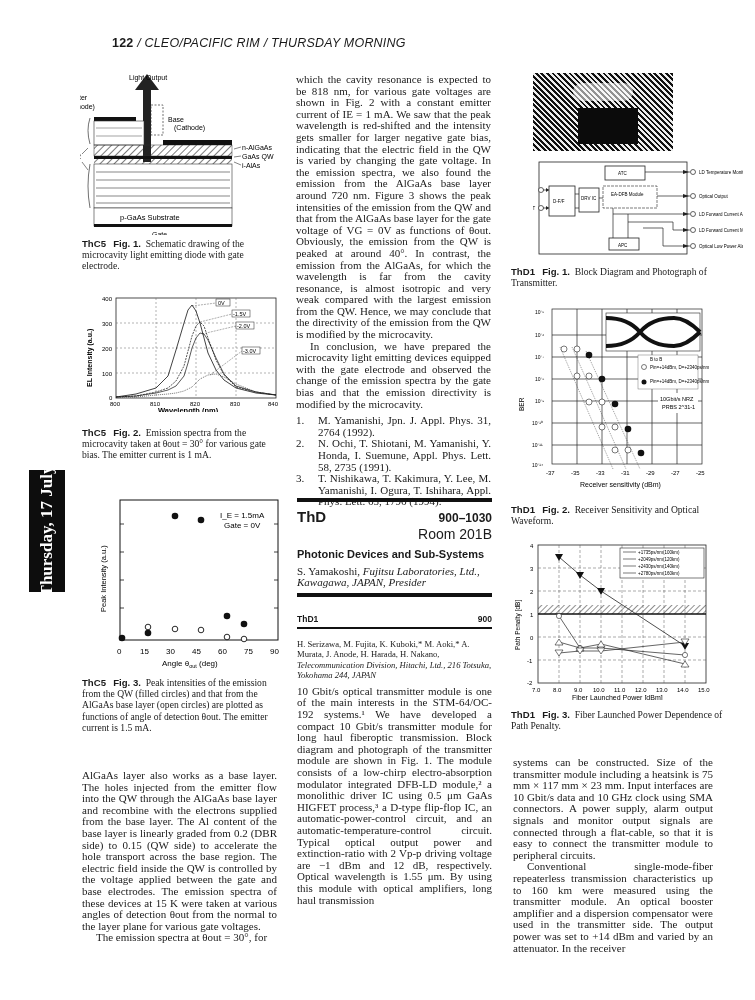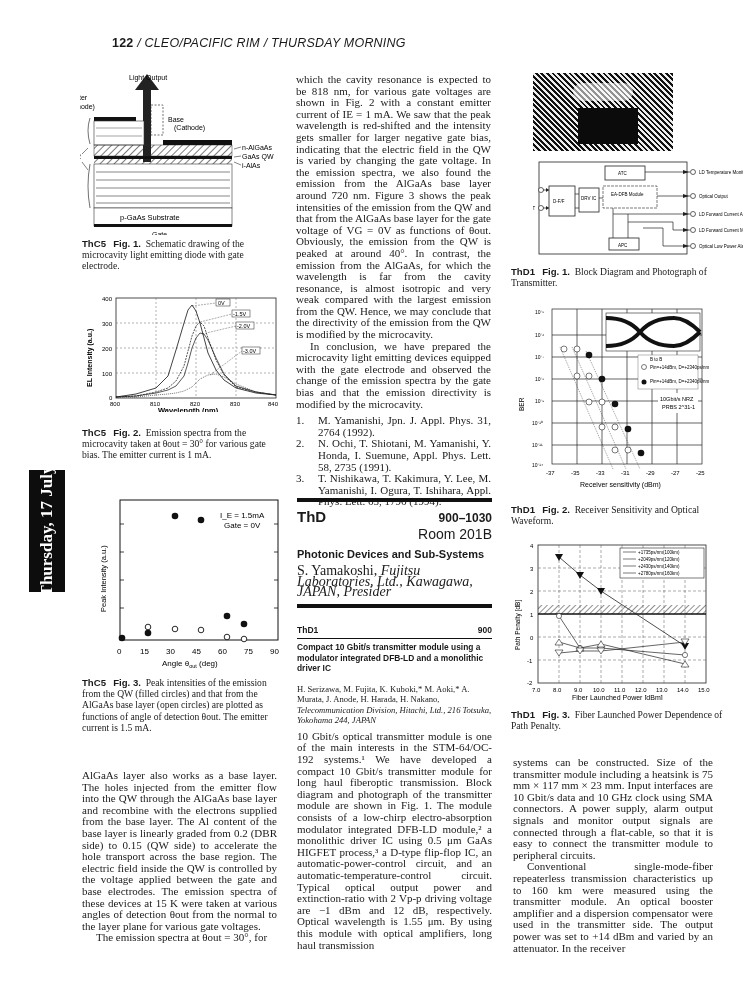--- a/index.html
+++ b/index.html
@@ -220,31 +220,30 @@
 </div>
 
 <div class="abs" style="left:297px;top:498px;width:195px;">
   <div class="rule"></div>
   <div style="display:flex;justify-content:space-between;align-items:baseline;margin-top:6px;">
     <span class="sans" style="font-size:15px;font-weight:bold;">ThD</span>
     <span class="sans" style="font-size:12px;font-weight:bold;">900–1030</span>
   </div>
   <div class="sans" style="text-align:right;font-size:14px;margin-top:1px;">Room 201B</div>
   <div class="sans" style="font-size:11px;font-weight:bold;margin-top:6px;">Photonic Devices and Sub-Systems</div>
-  <div style="font-size:14px;line-height:10.5px;margin-top:6px;">
+  <div style="font-size:11px;line-height:10.5px;margin-top:6px;">
     <span>S. Yamakoshi,</span>
     <i>Fujitsu Laboratories, Ltd., Kawagawa, JAPAN, Presider</i>
   </div>
   <div class="rule" style="margin-top:6px;"></div>
   <div style="display:flex;justify-content:space-between;margin-top:17px;font-size:8.5px;" class="sans">
     <b>ThD1</b>
     <b>900</b>
   </div>
   <div class="thin" style="margin-top:3px;"></div>
-  <div class="sans" style="font-size:8.4px;font-weight:bold;line-height:10.5px;margin-top:3px;">Compact 10 Gbit/s transmitter module using a modulator integrated DFB-LD and a monolithic driver IC</div>
   <div style="font-size:8.6px;line-height:10.6px;margin-top:10px;">
     <span>H. Serizawa, M. Fujita, K. Kuboki,* M. Aoki,* A. Murata, J. Anode, H. Harada, H. Nakano,</span>
     <i>Telecommunication Division, Hitachi, Ltd., 216 Totsuka, Yokohama 244, JAPAN</i>
   </div>
   <p class="col" style="margin-top:5px;">10 Gbit/s optical transmitter module is one of the main interests in the STM-64/OC-192 systems.¹ We have developed a compact 10 Gbit/s transmitter module for long haul fiberoptic transmission. Block diagram and photograph of the transmitter module are shown in Fig. 1. The module consists of a low-chirp electro-absorption modulator integrated DFB-LD module,² a monolithic driver IC using 0.5 μm GaAs HIGFET process,³ a D-type flip-flop IC, an automatic-power-control circuit, and an automatic-temperature-control circuit. Typical optical output power and extinction-ratio with 2 Vp-p driving voltage are −1 dBm and 12 dB, respectively. Optical wavelength is 1.55 μm. By using this module with optical amplifiers, long haul transmission</p>
 </div>
 
 <div class="abs" style="left:533px;top:73px;width:140px;height:78px;background:repeating-linear-gradient(45deg,#111 0 2px,#eee 2px 4px);">
   <div style="position:absolute;left:45px;top:35px;width:60px;height:36px;background:#0b0b0b;"></div>
   <div style="position:absolute;left:40px;top:10px;width:60px;height:18px;background:rgba(255,255,255,0.55);border-radius:10px;"></div>

